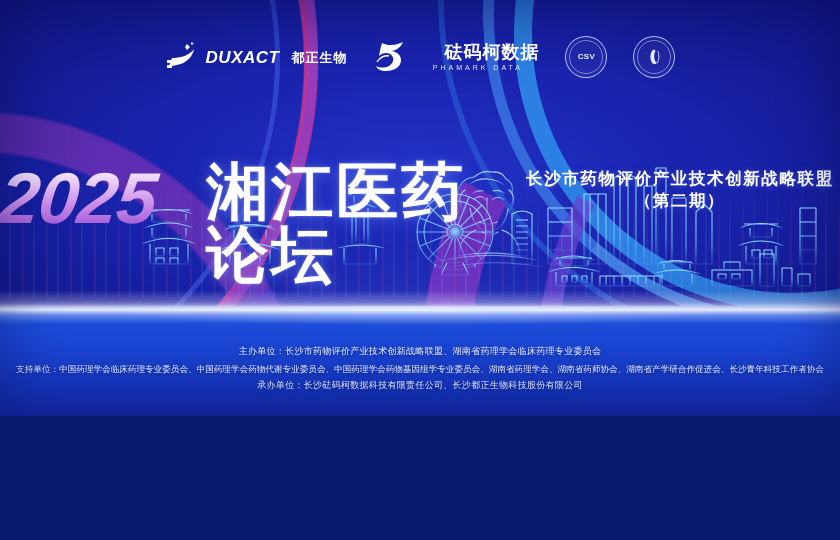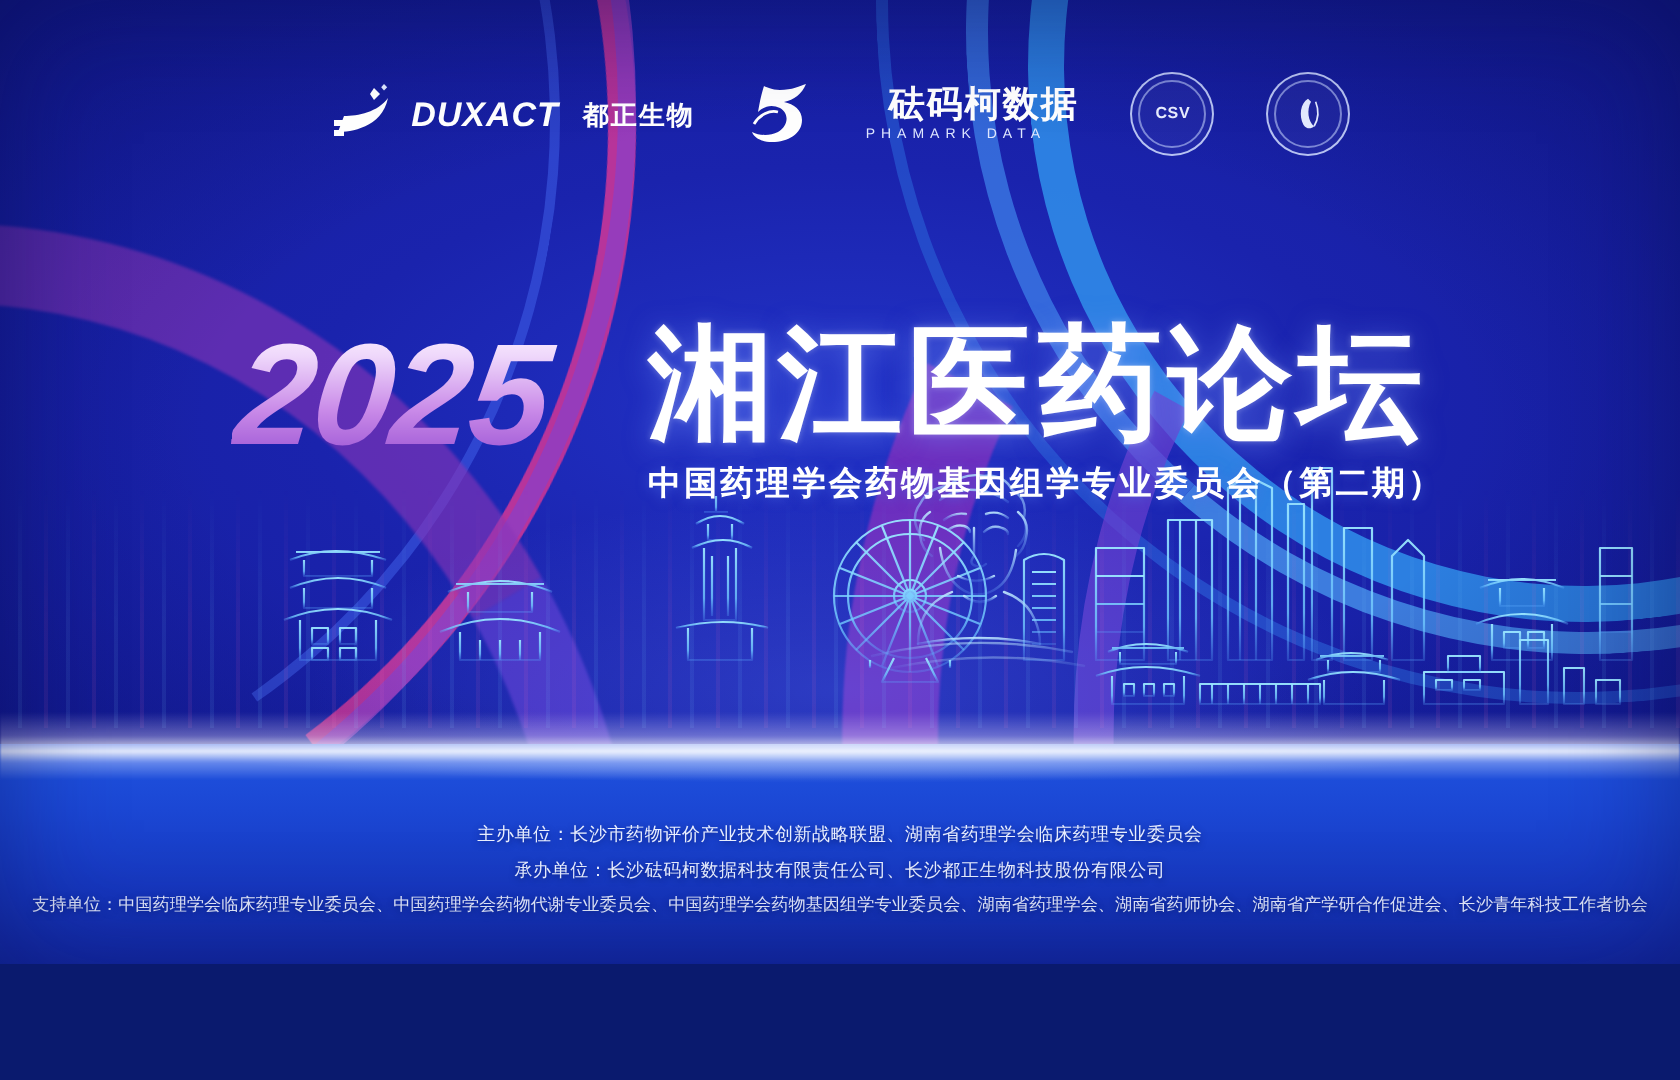--- a/index.html
+++ b/index.html
@@ -3,21 +3,21 @@
 <meta charset="utf-8">
 <style>
   html, body {
     margin: 0;
     padding: 0;
     background: #0a1a6e;
   }
   #poster {
     position: relative;
     width: 840px;
-    height: 482px;
+    height: 416px;
     overflow: hidden;
     font-family: "Liberation Sans", "DejaVu Sans", sans-serif;
     background: #0c4a6e;
   }
 
   
   .bg-base {
     position: absolute; inset: 0;
     background:
       radial-gradient(ellipse 70% 55% at 50% 42%, #2233c8 0%, #1a23ad 45%, #141c9a 100%),
@@ -219,21 +219,21 @@
     line-height: 1;
     font-style: italic;
     background: linear-gradient(180deg, #fdf4ff 0%, #efd8fb 22%, #c98ae8 60%, #a45fd8 88%, #8e4ad0 100%);
     -webkit-background-clip: text;
     background-clip: text;
     color: transparent;
     -webkit-text-fill-color: transparent;
     padding-right: 14px;
     transform: translateY(2px) skewX(-6deg);
   }
-  .title-right { display: flex; flex-direction: column; margin-left: 36px; }
+  .title-right { display: flex; flex-direction: row; margin-left: 36px; }
   .main-title {
     font-size: 62px;
     font-weight: bold;
     color: #ffffff;
     letter-spacing: 3px;
     line-height: 1.02;
     text-shadow: 0 2px 14px rgba(120,150,255,.55), 0 0 3px rgba(255,255,255,.35);
     font-family: "DejaVu Serif", "Liberation Serif", serif;
   }
   .sub-title {
@@ -382,21 +382,21 @@
         <path d="M22 9 C24 14 24 20 21 25" stroke="#e3ebff" stroke-width="1.1" fill="none"></path>
       </svg>
     </div>
 
   </div>
 
   <div class="title-wrap">
     <div class="year">2025</div>
     <div class="title-right">
       <div class="main-title">湘江医药论坛</div>
-      <div class="sub-title">中国药理学会药物基因组学专业委员会（第二期）</div>
+      <div class="sub-title">长沙市药物评价产业技术创新战略联盟（第二期）</div>
     </div>
   </div>
 
   <div class="light-streaks"></div>
 
   <div class="skyline">
     <svg viewBox="0 0 840 170" width="840" height="170" aria-hidden="true">
       <defs>
         <linearGradient id="lineGrad" x1="0" y1="0" x2="0" y2="1">
           <stop offset="0%" stop-color="#9ae6ff" stop-opacity="0.95"></stop>
@@ -540,18 +540,18 @@
         <path d="M798 124 h12 v12 h-12 z"></path>
       </g>
     </svg>
   </div>
 
   <div class="horizon-glow"></div>
   <div class="water"></div>
 
   <div class="footer">
     <div class="f-line">主办单位：长沙市药物评价产业技术创新战略联盟、湖南省药理学会临床药理专业委员会</div>
+    <div class="f-line wide">支持单位：中国药理学会临床药理专业委员会、中国药理学会药物代谢专业委员会、中国药理学会药物基因组学专业委员会、湖南省药理学会、湖南省药师协会、湖南省产学研合作促进会、长沙青年科技工作者协会</div>
     <div class="f-line">承办单位：长沙砝码柯数据科技有限责任公司、长沙都正生物科技股份有限公司</div>
-    <div class="f-line wide">支持单位：中国药理学会临床药理专业委员会、中国药理学会药物代谢专业委员会、中国药理学会药物基因组学专业委员会、湖南省药理学会、湖南省药师协会、湖南省产学研合作促进会、长沙青年科技工作者协会</div>
   </div>
 
   <div class="edge"></div>
 </div>
 
 </body></html>

